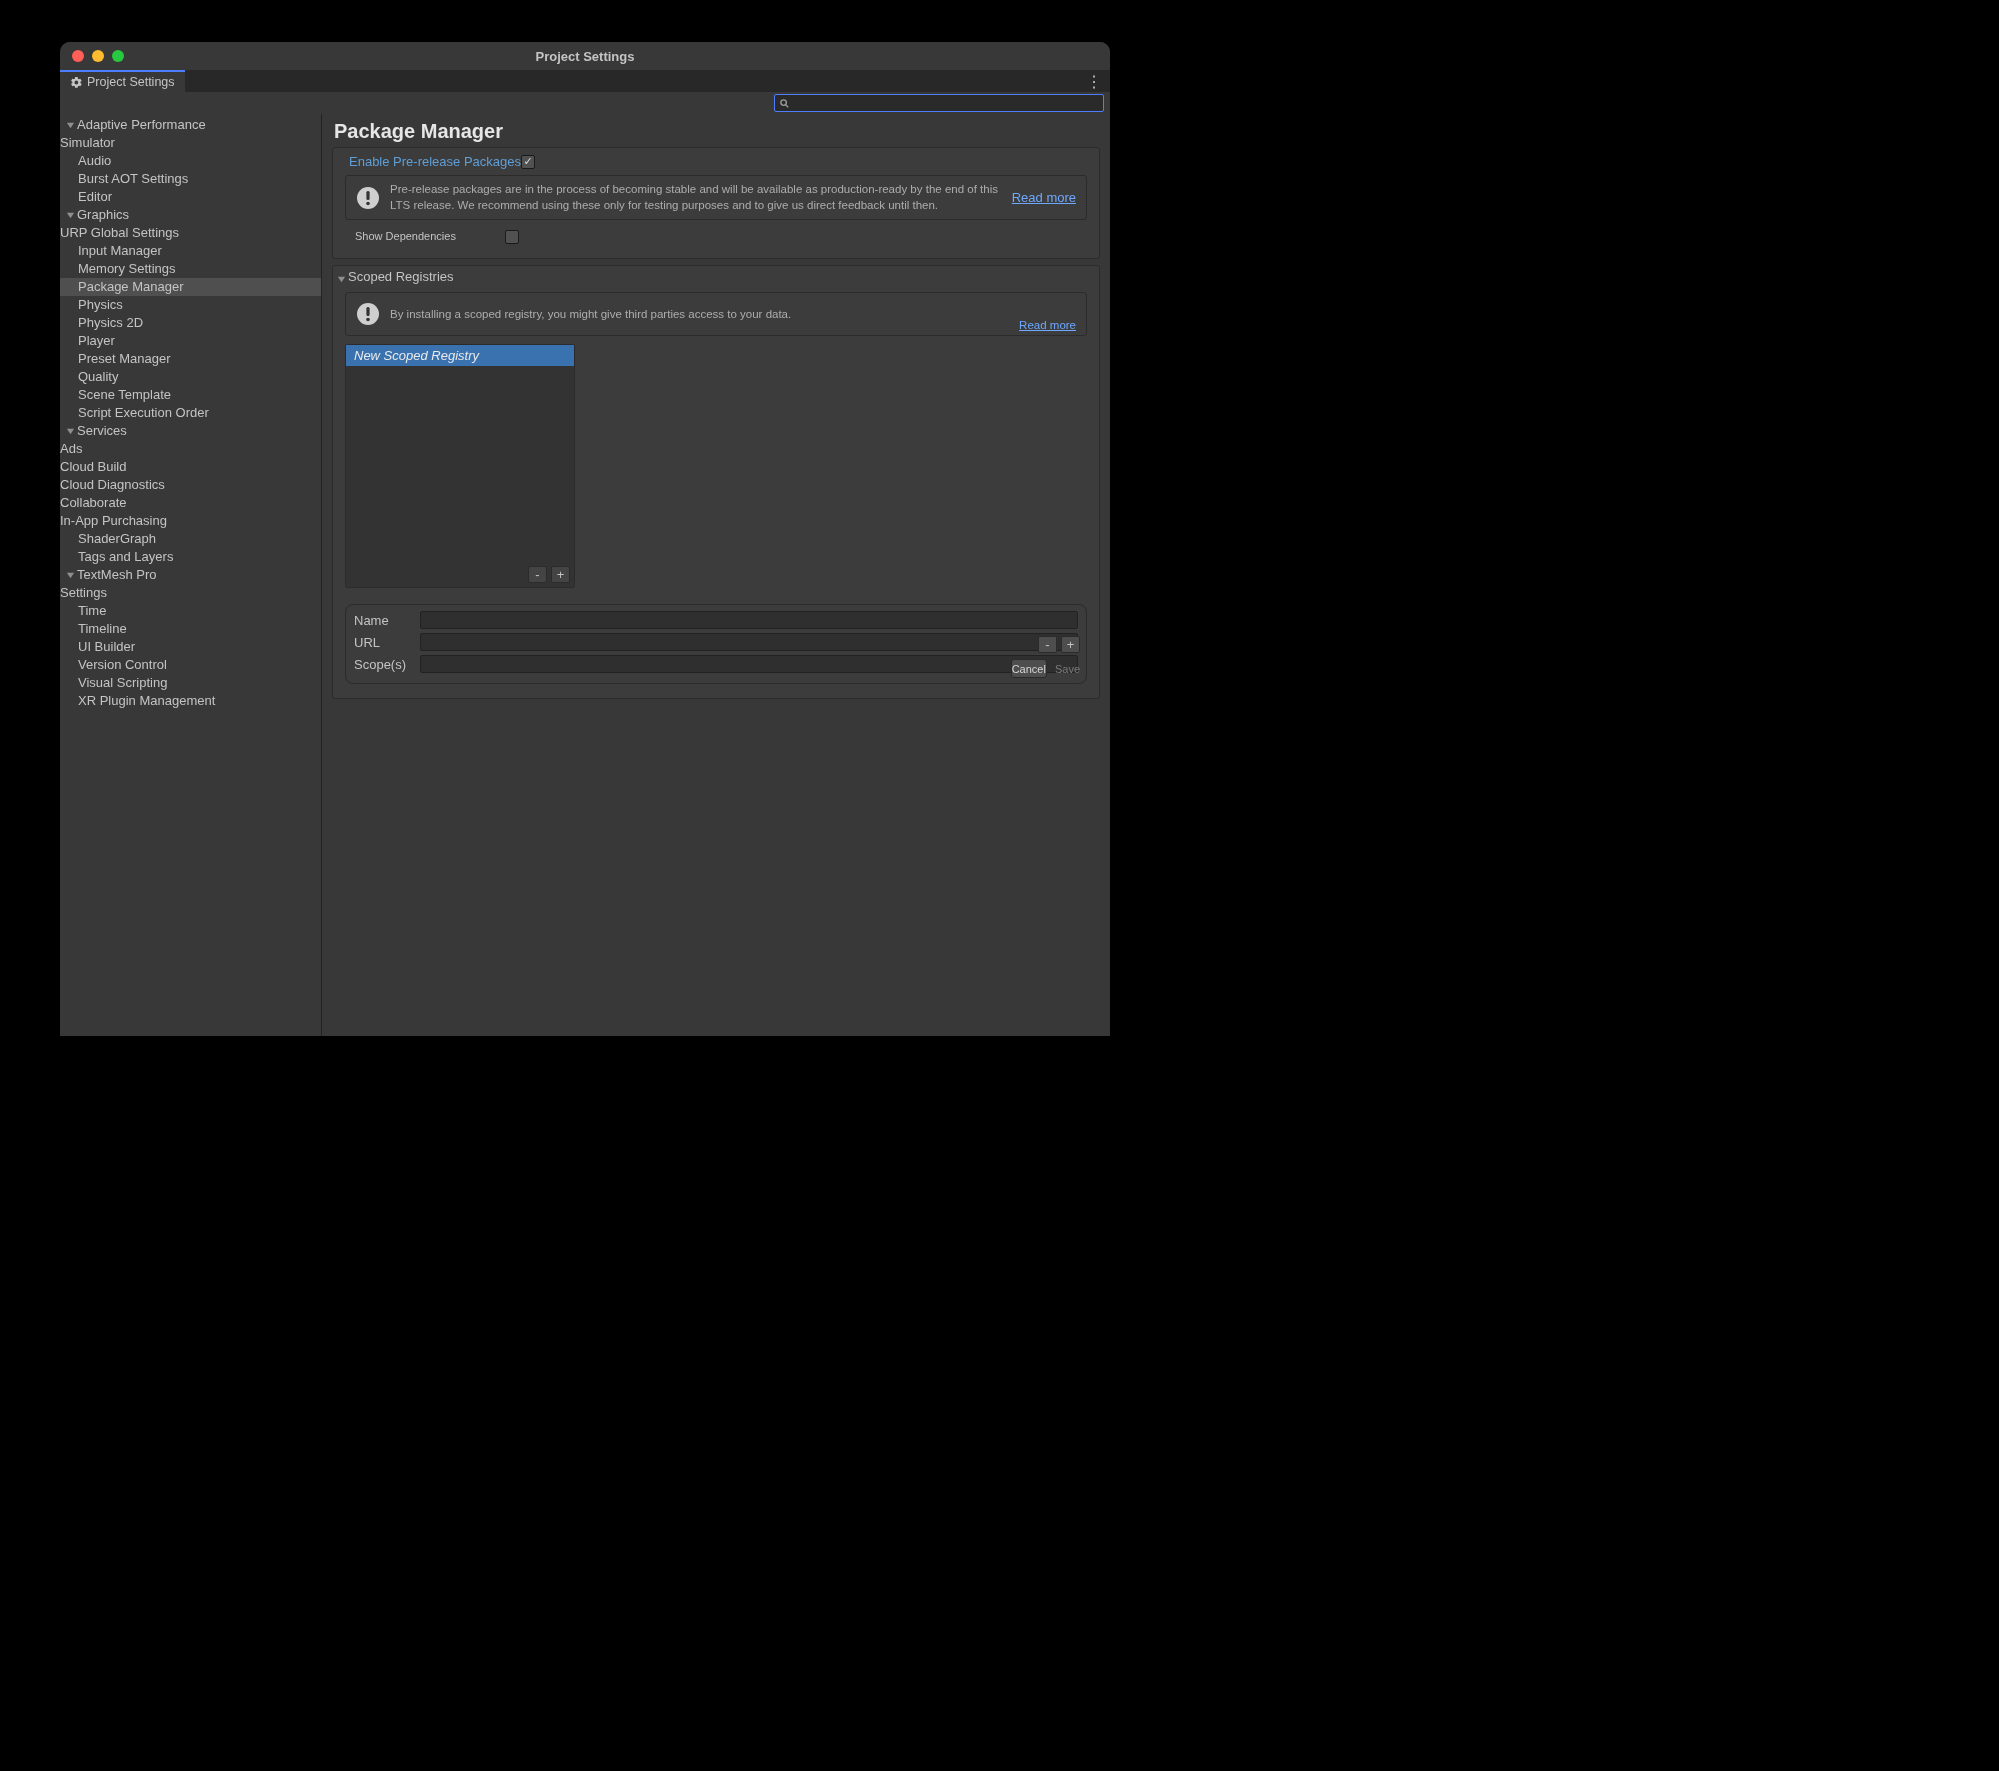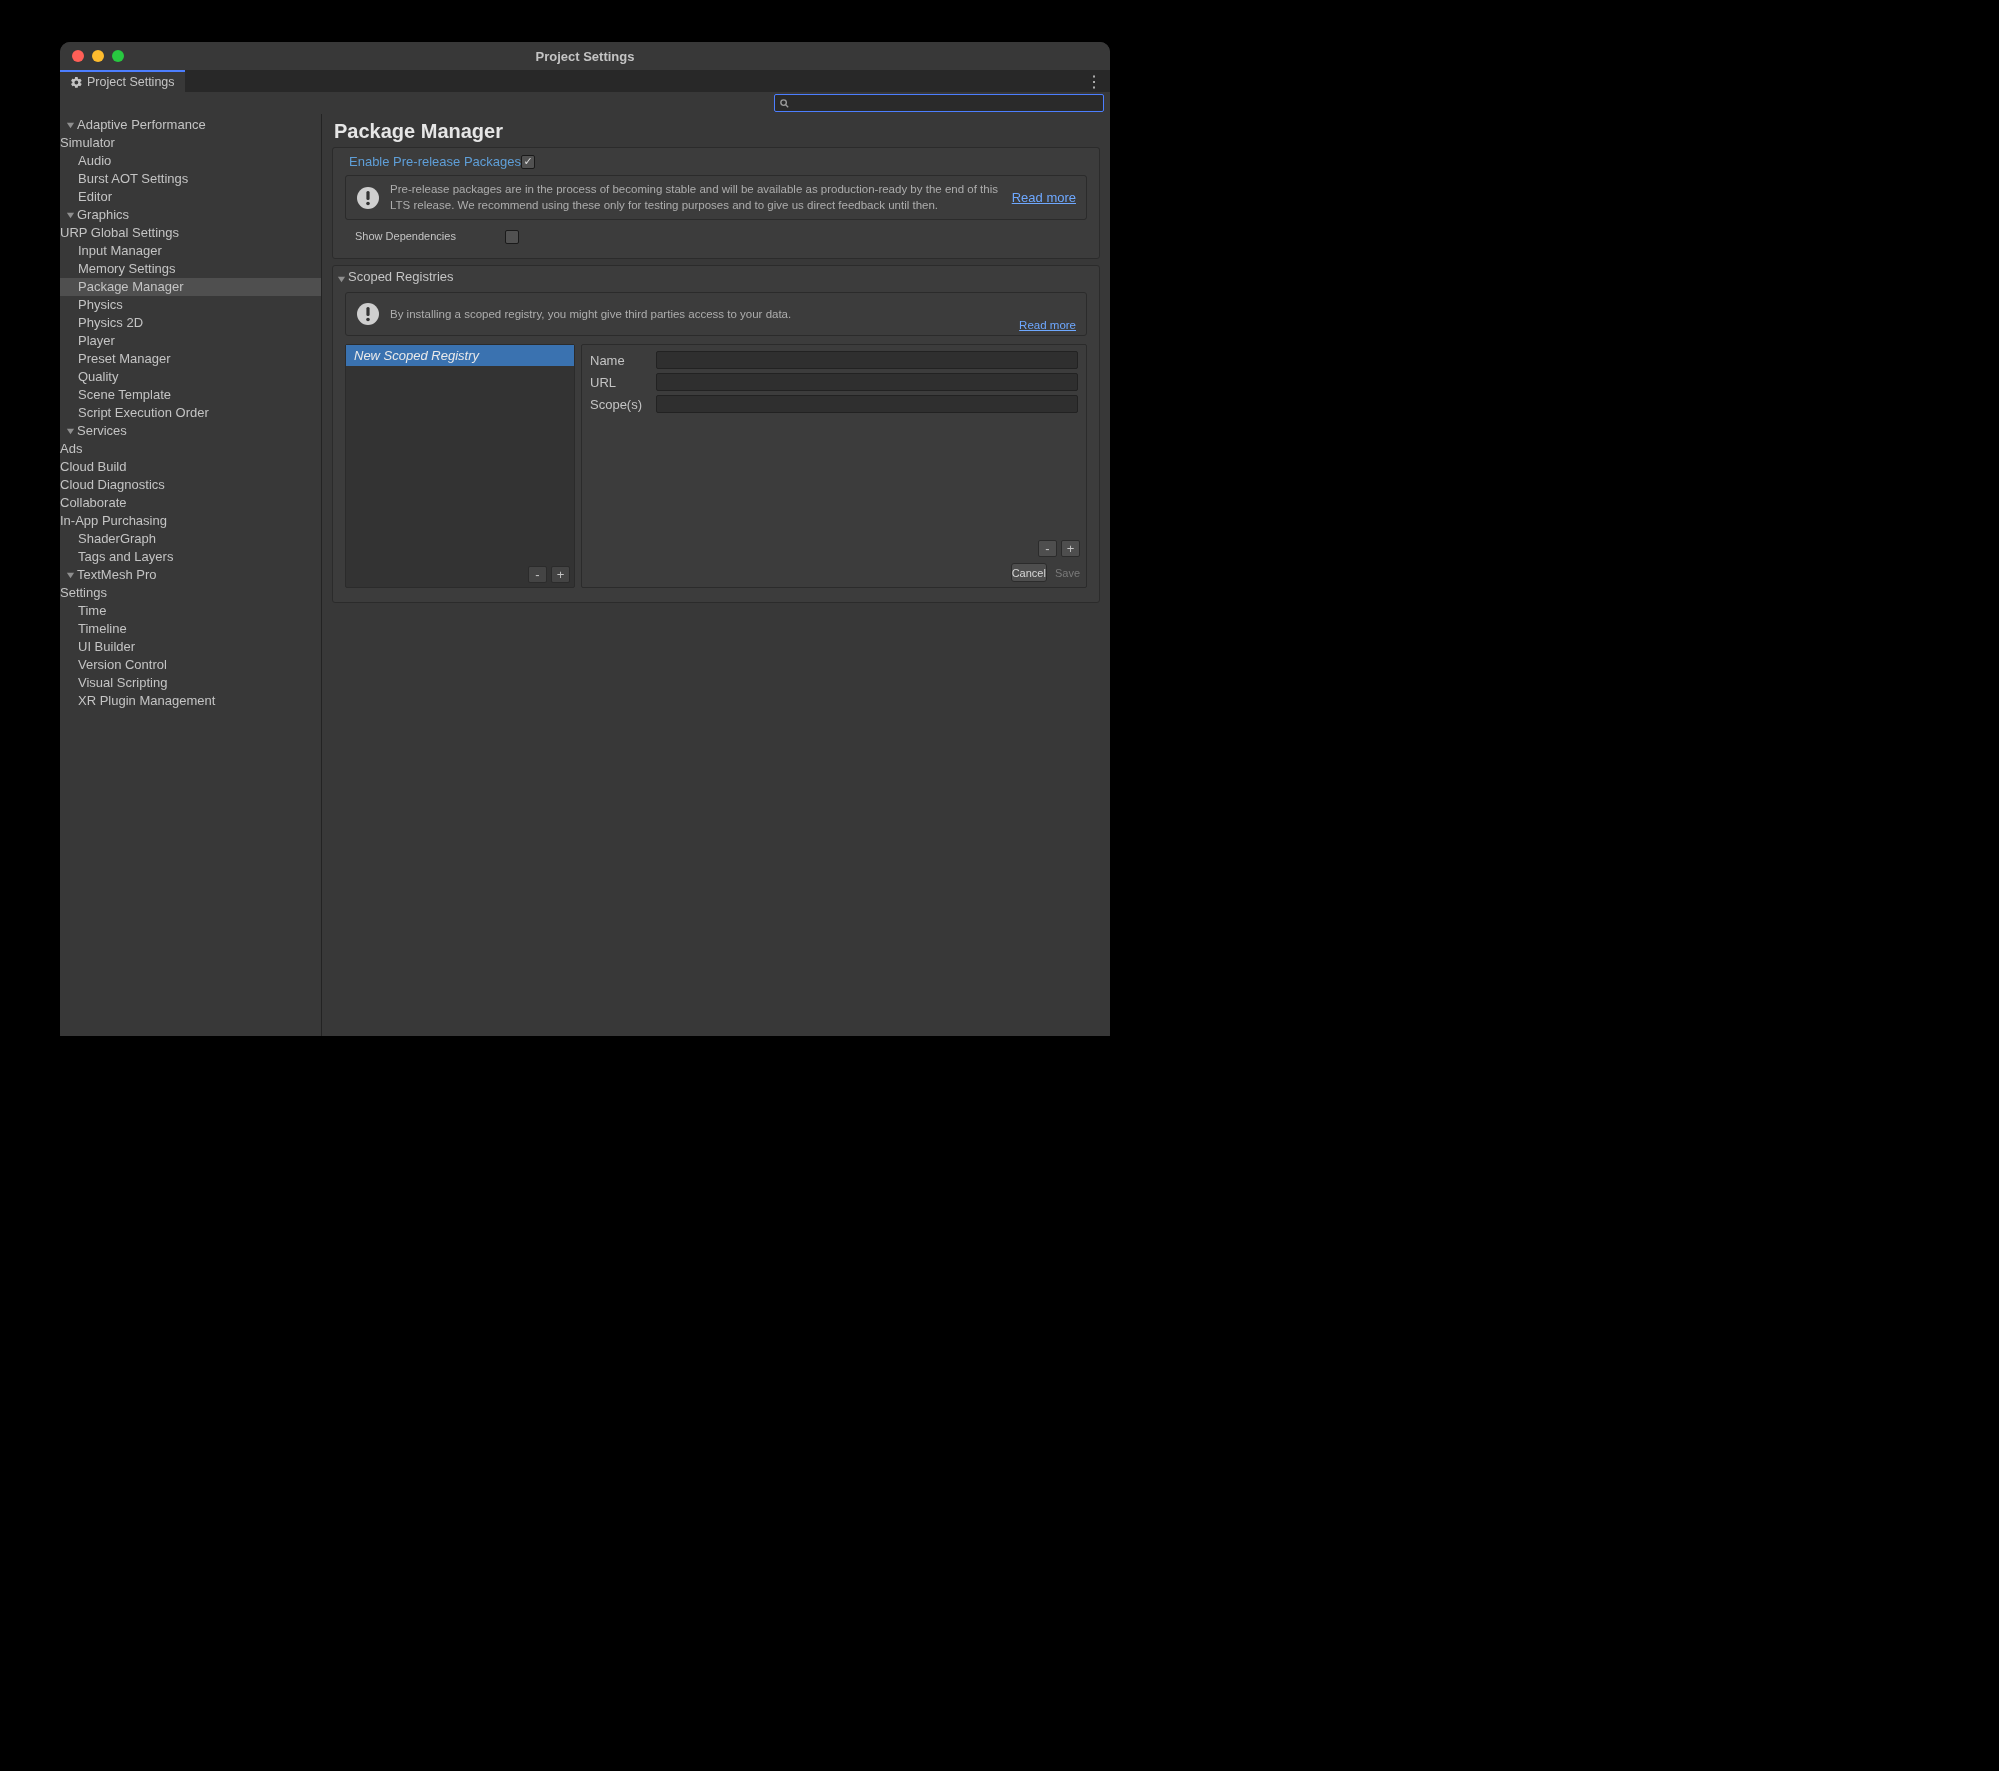--- a/index.html
+++ b/index.html
@@ -39,24 +39,24 @@
   .row-check { display: flex; align-items: center; padding: 2px 0 6px 6px; }
   .cb { width: 14px; height: 14px; border: 1px solid #1a1a1a; background: #515151; border-radius: 2px; display:flex; align-items:center; justify-content:center; cursor:pointer;}
   .cb.checked::after { content: "✓"; font-size: 11px; color: #dcdcdc; line-height: 1; }
   .info-box { display: flex; align-items: center; gap: 10px; background: #3c3c3c; border: 1px solid #2b2b2b; border-radius: 3px; padding: 6px 10px; margin: 0 2px 6px 2px; font-size: 11.5px; color: #adadad; }
   .info-box .exicon { flex: 0 0 auto; }
   .info-box .txt { flex: 1; line-height: 1.35; }
   .readmore { color: #6ea8ff; text-decoration: underline; font-size: 13px; white-space: nowrap; cursor:pointer;}
   .readmore.small { font-size: 11.5px; }
   .showdeps { display: flex; align-items: flex-start; padding: 4px 6px 6px 12px; font-size: 11px; color: #c4c4c4; }
   .showdeps .lbl { width: 150px; }
-  .registry-area { display: flex; gap: 6px; padding: 0 2px 6px 2px; }
+  .registry-area { display: flex; gap: 16px; padding: 0 2px 6px 2px; flex-direction: column; }
   .reg-list { width: 230px; height: 244px; background: #333333; border: 1px solid #2b2b2b; border-radius: 2px; position: relative; }
   .reg-list .item { background: #3a72b0; color: #eaeaea; font-style: italic; font-size: 13px; padding: 3px 8px; cursor:pointer;}
-  .reg-form { flex: 1; height: 244px; background: #3c3c3c; border: 1px solid #2b2b2b; border-radius: 2px; padding: 6px 8px; position: relative; font-size: 13px; color: #c4c4c4; }
+  .reg-form { flex: 1; height: 244px; background: #3c3c3c; border: 1px solid #2b2b2b; border-radius: 8px; padding: 6px 8px; position: relative; font-size: 13px; color: #c4c4c4; }
   .form-row { display: flex; align-items: center; margin-bottom: 4px; }
   .form-row label { width: 66px; }
   .form-row input { flex: 1; height: 18px; background: #2f2f2f; border: 1px solid #222; border-radius: 2px; color: #c4c4c4; font-size: 12px; padding: 0 4px; outline:none;}
   .btn-row { position: absolute; right: 6px; bottom: 30px; display: flex; gap: 4px; }
   .btn-row.listbtns { right: 4px; bottom: 4px; }
   .smbtn { width: 19px; height: 17px; background: #4e4e4e; border: 1px solid #2b2b2b; border-radius: 2px; color: #c4c4c4; font-size: 13px; line-height: 1; display:flex;align-items:center;justify-content:center; cursor:pointer;}
   .smbtn.dark { background: #444444; }
   .action-row { position: absolute; right: 6px; bottom: 5px; display: flex; gap: 8px; }
   .txtbtn { height: 19px; padding: 0 0; background: #4e4e4e; border: 1px solid #2b2b2b; border-radius: 3px; color: #d6d6d6; font-size: 11px; display:flex;align-items:center; cursor:pointer;}
   .txtbtn.disabled { background: transparent; border: none; color: #7a7a7a; cursor: default;}

